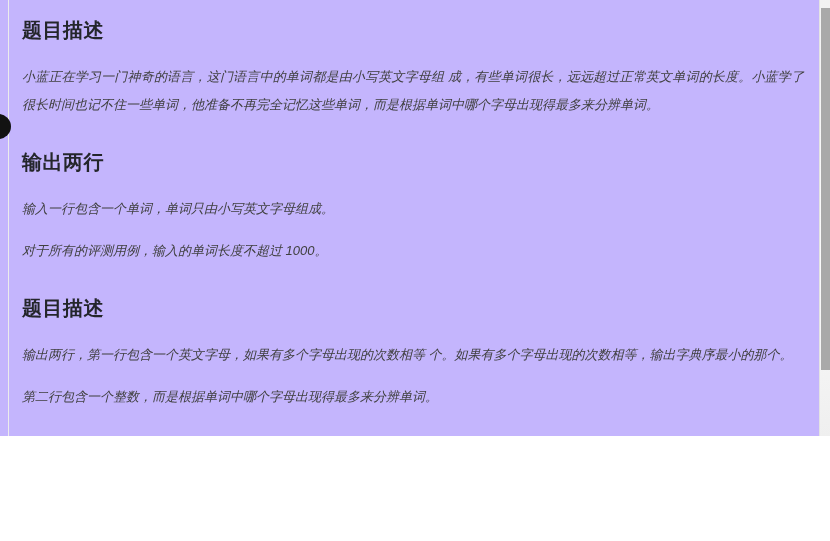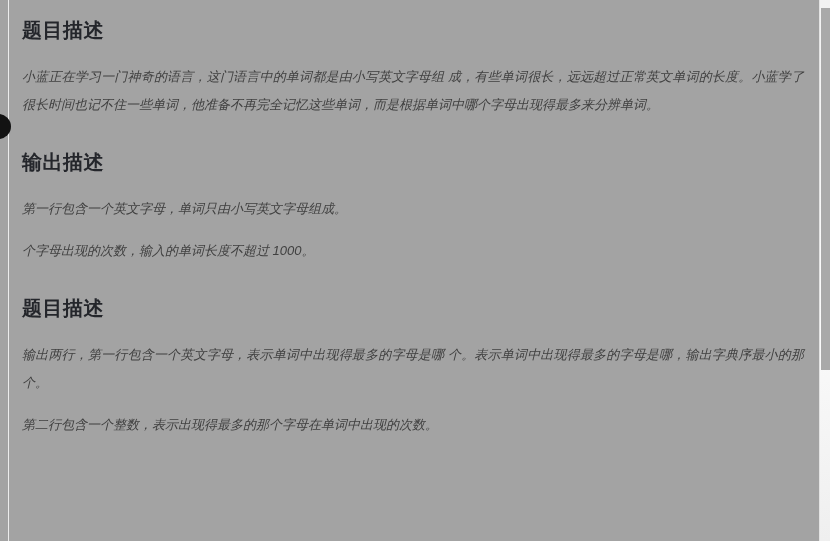--- a/index.html
+++ b/index.html
@@ -5,22 +5,22 @@
 <style>
   * { margin: 0; padding: 0; box-sizing: border-box; }
   html, body {
     width: 830px; height: 541px;
     background: #ffffff;
     overflow: hidden;
     font-family: "Liberation Sans", "DejaVu Sans", sans-serif;
   }
   .page {
     position: relative;
-    width: 830px; height: 541px;
-    background: #a3a3a3;
+    width: 830px; height: 436px;
+    background: #c4b5fd;
     overflow: hidden;
   }
   
   .left-line {
     position: absolute;
     left: 8px; top: 0; bottom: 0;
     width: 1px;
     background: #ececec;
   }
   
@@ -78,29 +78,29 @@
   <div class="edge-dot"></div>
 
   <div class="content">
 
     <section>
       <h2>题目描述</h2>
       <p>小蓝正在学习一门神奇的语言，这门语言中的单词都是由小写英文字母组 成，有些单词很长，远远超过正常英文单词的长度。小蓝学了很长时间也记不住一些单词，他准备不再完全记忆这些单词，而是根据单词中哪个字母出现得最多来分辨单词。</p>
     </section>
 
     <section>
-      <h2>输出描述</h2>
-      <p>第一行包含一个英文字母，单词只由小写英文字母组成。</p>
-      <p>个字母出现的次数，输入的单词长度不超过 1000。</p>
+      <h2>输出两行</h2>
+      <p>输入一行包含一个单词，单词只由小写英文字母组成。</p>
+      <p>对于所有的评测用例，输入的单词长度不超过 1000。</p>
     </section>
 
     <section>
       <h2>题目描述</h2>
-      <p>输出两行，第一行包含一个英文字母，表示单词中出现得最多的字母是哪 个。表示单词中出现得最多的字母是哪，输出字典序最小的那个。</p>
-      <p>第二行包含一个整数，表示出现得最多的那个字母在单词中出现的次数。</p>
+      <p>输出两行，第一行包含一个英文字母，如果有多个字母出现的次数相等 个。如果有多个字母出现的次数相等，输出字典序最小的那个。</p>
+      <p>第二行包含一个整数，而是根据单词中哪个字母出现得最多来分辨单词。</p>
     </section>
 
   </div>
 
   <div class="scrollbar">
     <div class="thumb"></div>
   </div>
 
 </div>
 

